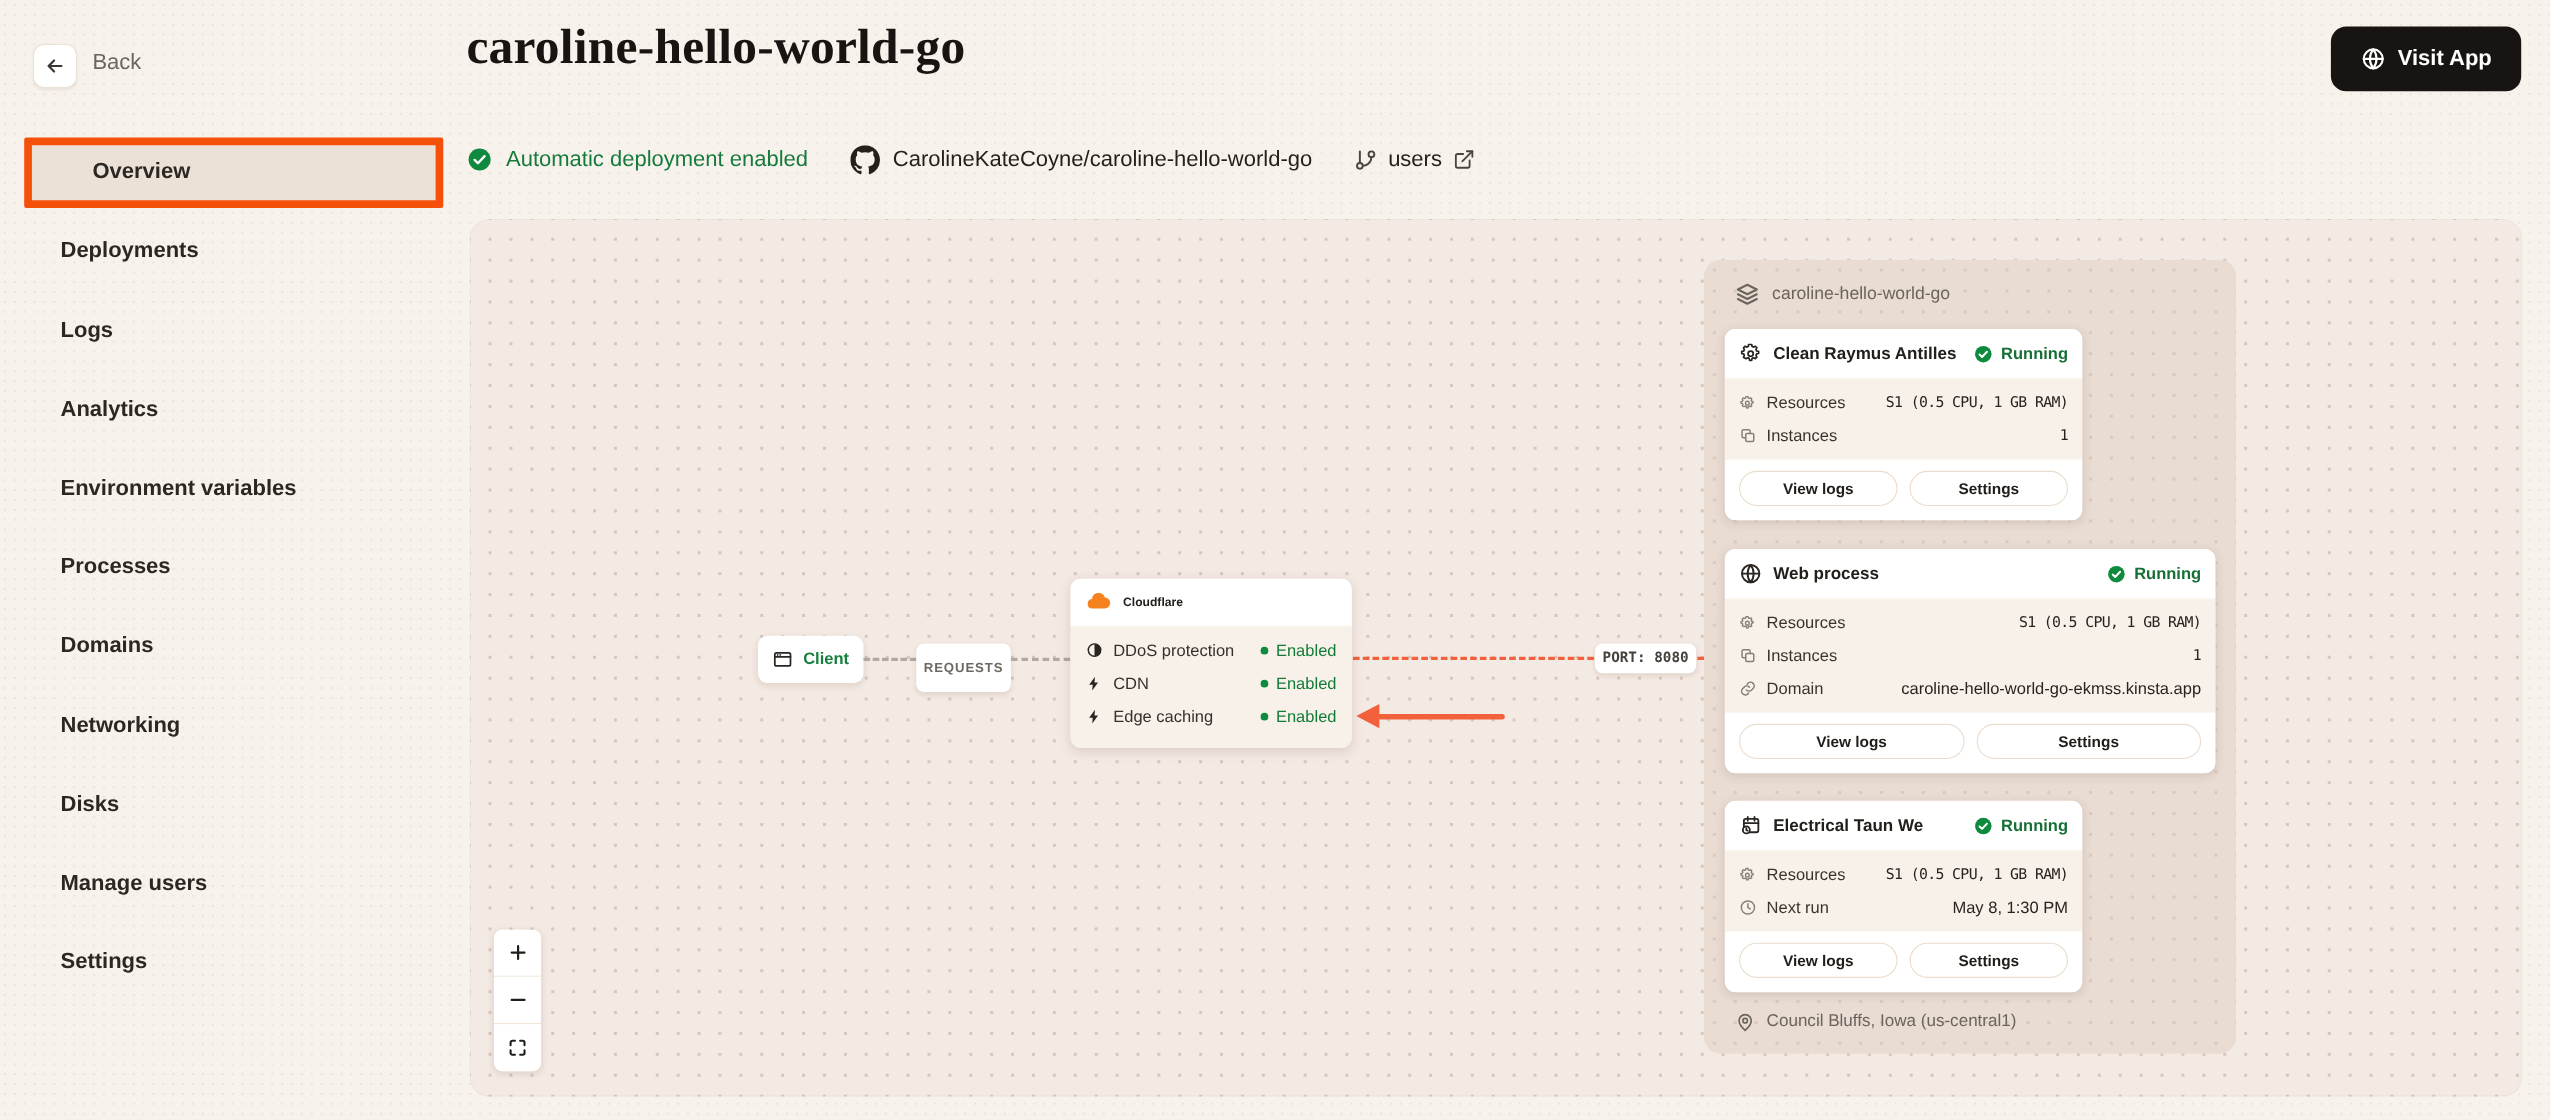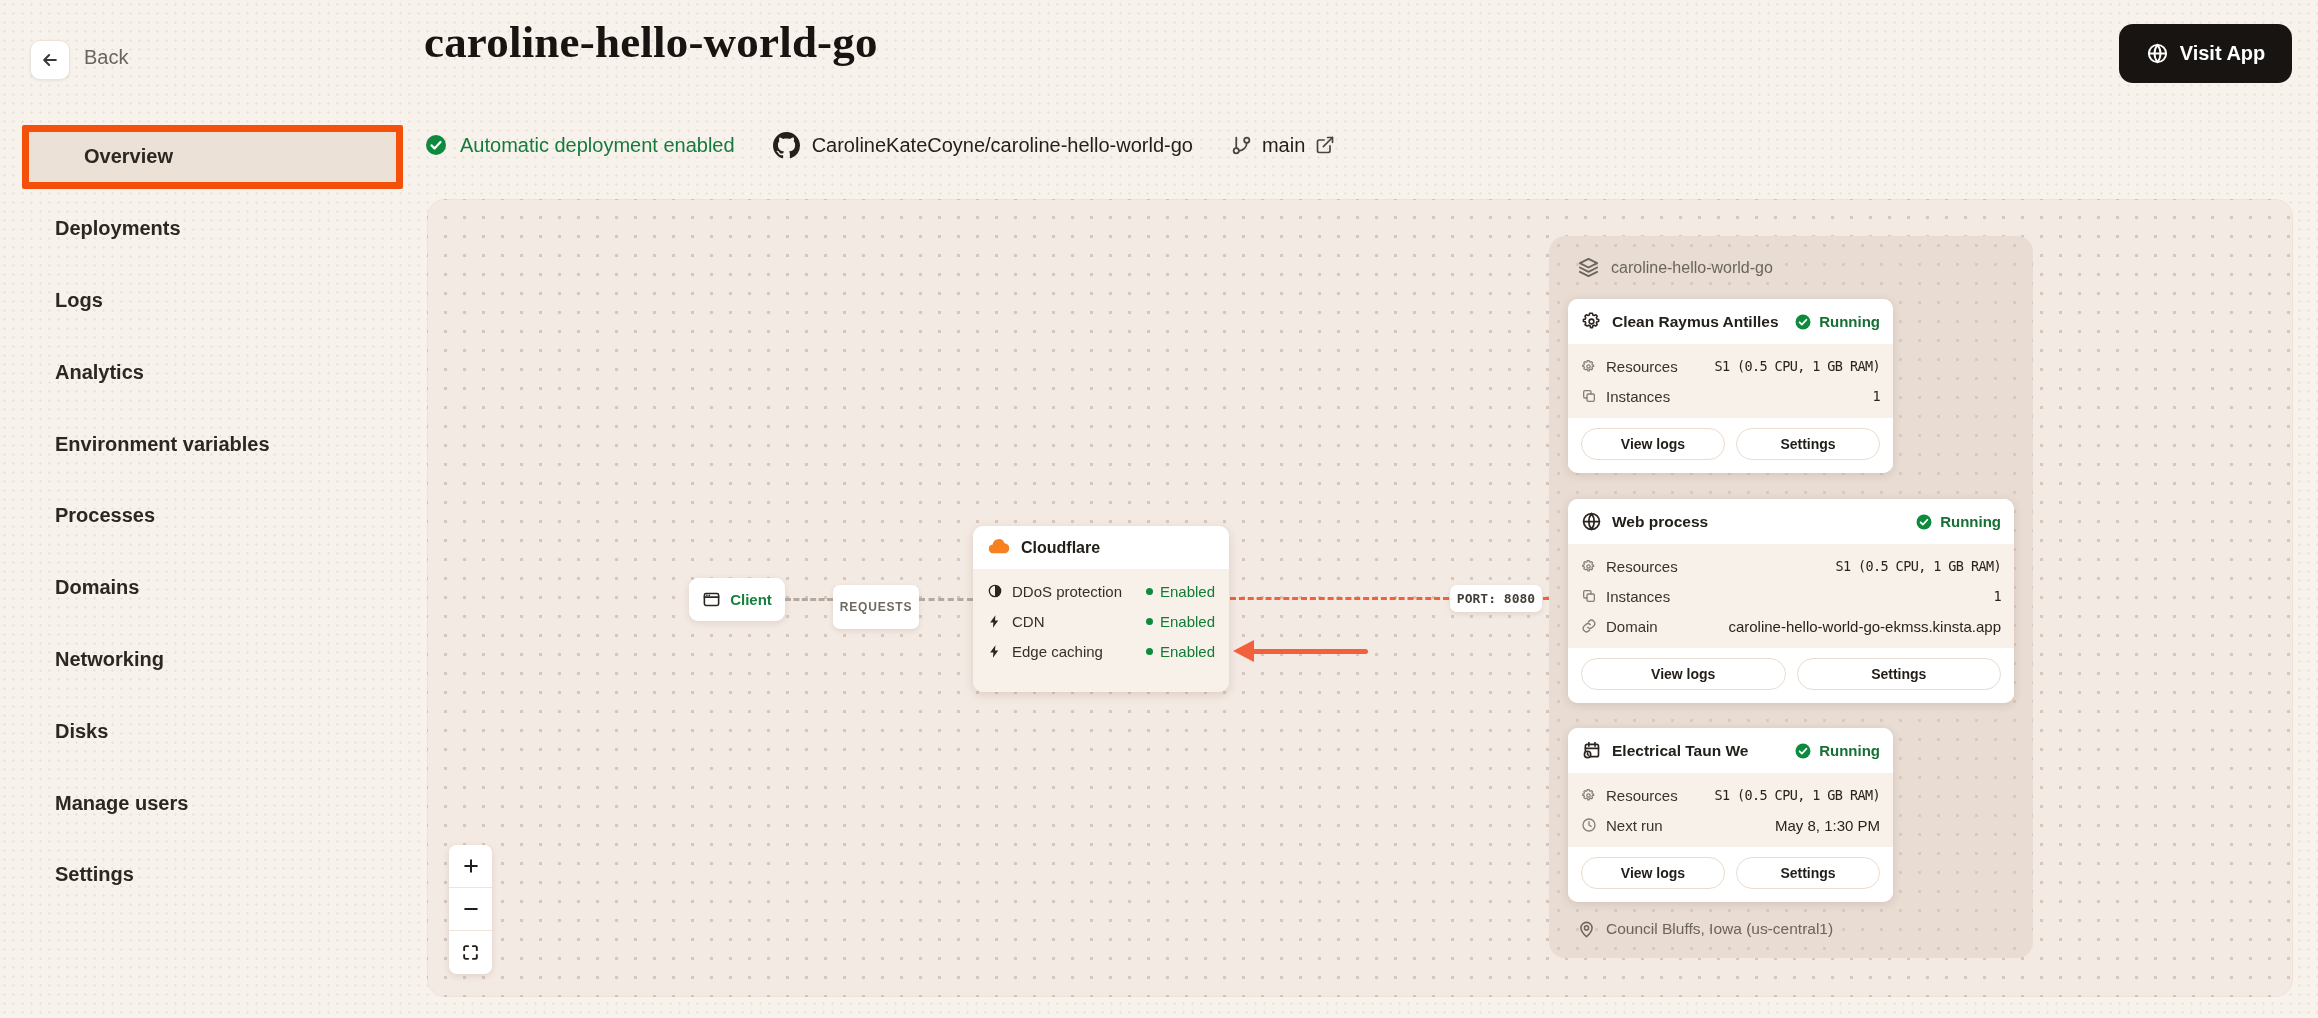--- a/index.html
+++ b/index.html
@@ -54,22 +54,22 @@
   .dash{position:absolute;height:0;border-top:3px dashed #B3A99F;}
   .dash-g1{left:358px;top:399px;width:48px;}
   .dash-g2{left:492px;top:399px;width:54px;}
   .dash-o{border-top:3.5px dashed #F2603C;}
   .dash-o1{left:803px;top:398px;width:219px;}
   .dash-o2{left:1116px;top:398px;width:10px;}
   
   .cf-card{position:absolute;left:546px;top:327px;width:256px;border-radius:10px;overflow:hidden;
     box-shadow:0 3px 10px rgba(120,80,60,.18);}
   .cf-head{height:43px;background:#fff;display:flex;align-items:center;gap:11px;padding:0 14px;
-    font-size:16px;font-weight:600;color:#23201B;}
-  .cf-body{background:#F8F1EA;padding:7px 14px 26px;}
+    font-size:11px;font-weight:600;color:#23201B;}
+  .cf-body{background:#F8F1EA;padding:7px 14px 14px;}
   .cf-row{height:30px;display:flex;align-items:center;}
   .cf-row .f-icon{width:16px;color:#2A2520;margin-right:9px;display:flex;}
   .cf-row .f-label{font-size:15px;color:#35302A;flex:1;}
   .cf-status{display:flex;align-items:center;gap:7px;font-size:15px;font-weight:500;color:#117B36;}
   .dot{width:7px;height:7px;border-radius:50%;background:#0E8A3E;}
   
   .anno-arrow{position:absolute;left:806px;top:441px;width:136px;height:22px;}
   .anno-arrow .head{position:absolute;left:0;top:0;width:0;height:0;
     border-top:11px solid transparent;border-bottom:11px solid transparent;border-right:21px solid #F2603C;}
   .anno-arrow .shaft{position:absolute;left:19px;top:8.5px;width:116px;height:5px;background:#F2603C;border-radius:3px;}
@@ -151,21 +151,21 @@
   </div>
   <div class="branch-group">
     <span>
       <svg width="21" height="21" viewBox="0 0 24 24" fill="none" stroke="#4A453F" stroke-width="2" stroke-linecap="round" stroke-linejoin="round">
           <line x1="6" y1="3" x2="6" y2="15"></line>
           <circle cx="18" cy="6" r="3"></circle>
           <circle cx="6" cy="18" r="3"></circle>
           <path d="M18 9a9 9 0 01-9 9"></path>
         </svg>
     </span>
-    <span class="branch-text">main</span>
+    <span class="branch-text">users</span>
     <span>
       <svg width="20" height="20" viewBox="0 0 24 24" fill="none" stroke="#4A453F" stroke-width="2" stroke-linecap="round" stroke-linejoin="round">
           <path d="M18 13v6a2 2 0 01-2 2H5a2 2 0 01-2-2V8a2 2 0 012-2h6"></path>
           <path d="M15 3h6v6"></path>
           <path d="M10 14L21 3"></path>
         </svg>
     </span>
   </div>
 </div>
 

